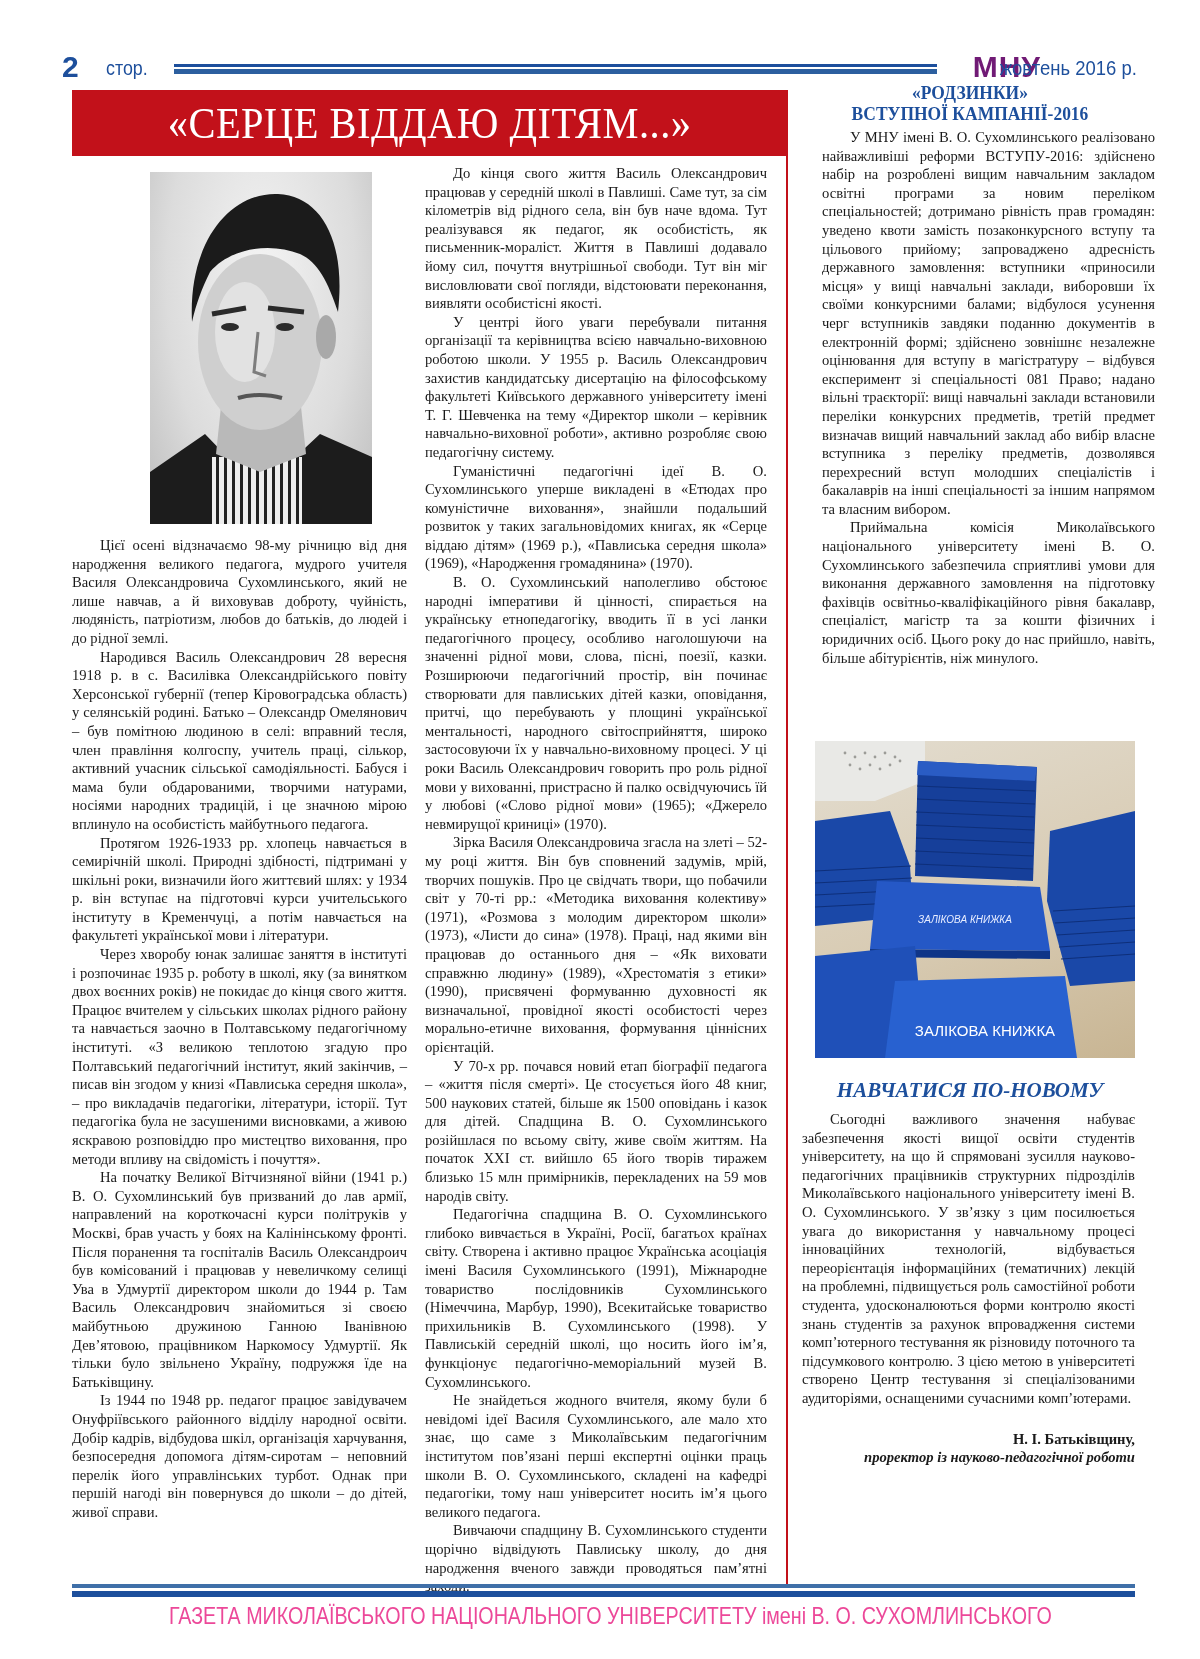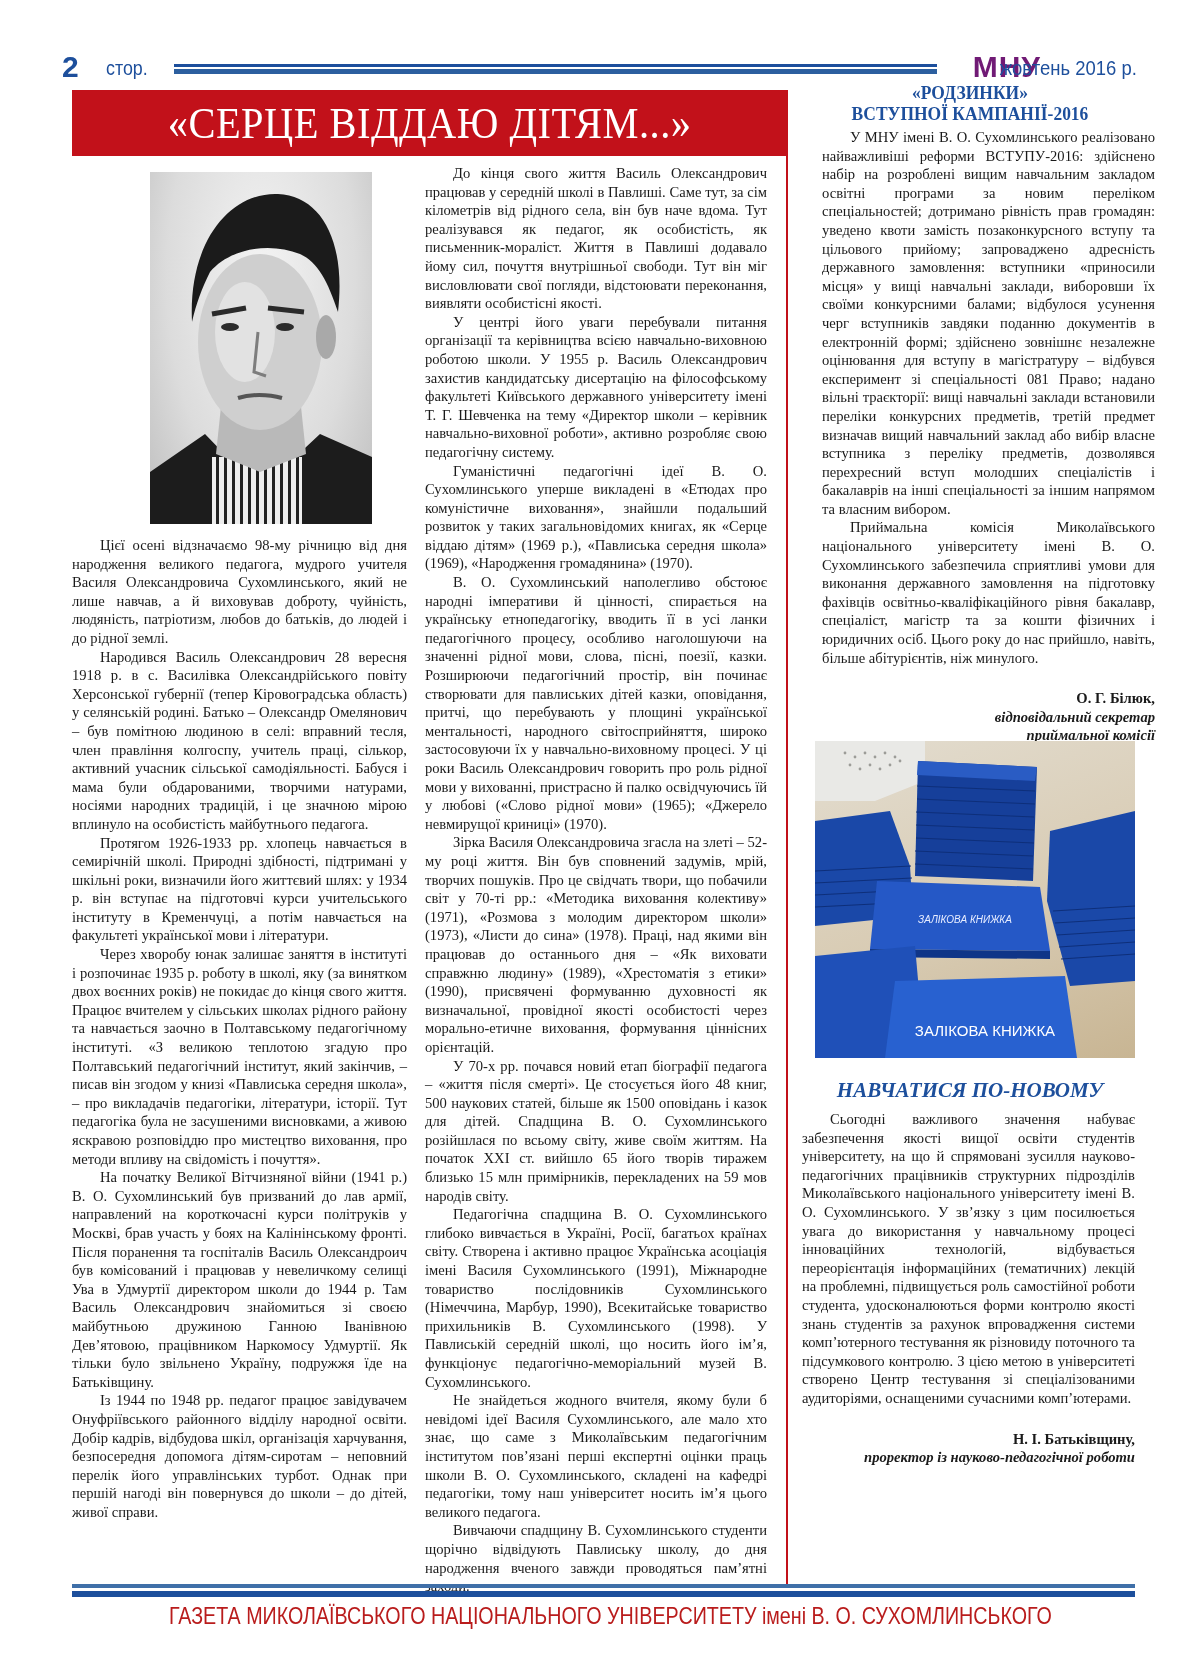--- a/index.html
+++ b/index.html
@@ -51,21 +51,21 @@
   .photo2 { position: absolute; left: 815px; top: 741px; width: 320px; height: 317px; overflow: hidden;
             background: linear-gradient(160deg, #e3ddd0 0%, #d8cbb3 55%, #c8b593 100%); }
   .photo2 svg { width: 100%; height: 100%; display: block; }
 
   .col-nav { left: 802px; top: 1110px; width: 333px; }
 
   
   .ftr-rule1 { position: absolute; left: 72px; top: 1584px; width: 1063px; height: 4px; background: #3f6fa8; }
   .ftr-rule2 { position: absolute; left: 72px; top: 1591px; width: 1063px; height: 6px; background: #1d4f9c; }
   .ftr { position: absolute; left: 72px; top: 1602px; width: 1063px; text-align: center;
-         font-family: "Liberation Sans", sans-serif; font-size: 24px; color: #b91c1c; }
+         font-family: "Liberation Sans", sans-serif; font-size: 24px; color: #ec4899; }
   .ftr span { display: inline-block; transform: scaleX(0.82); white-space: nowrap; }
 </style>
 </head>
 <body>
 
 <div class="hdr">
   <span class="pgnum">2</span>
   <span class="pglbl">стор.</span>
   <div class="hdr-rule"></div>
   <span class="brand">МНУ</span>
@@ -142,25 +142,20 @@
 <div class="rule-v"></div>
 
 <div class="sect-title rt-title">
   <div>«РОДЗИНКИ»</div>
   <div>ВСТУПНОЇ КАМПАНІЇ-2016</div>
 </div>
 
 <div class="col col-right">
   <p>У МНУ імені В. О. Сухомлинського реалізовано найважливіші реформи ВСТУПУ-2016: здійснено набір на розроблені вищим навчальним закладом освітні програми за новим переліком спеціальностей; дотримано рівність прав громадян: уведено квоти замість позаконкурсного вступу та цільового прийому; запроваджено адресність державного замовлення: вступники «приносили місця» у вищі навчальні заклади, виборовши їх своїми конкурсними балами; відбулося усунення черг вступників завдяки поданню документів в електронній формі; здійснено зовнішнє незалежне оцінювання для вступу в магістратуру – відбувся експеримент зі спеціальності 081 Право; надано вільні траєкторії: вищі навчальні заклади встановили переліки конкурсних предметів, третій предмет визначав вищий навчальний заклад або вибір власне вступника з переліку предметів, дозволявся перехресний вступ молодших спеціалістів і бакалаврів на інші спеціальності за іншим напрямом та власним вибором.</p>
   <p>Приймальна комісія Миколаївського національного університету імені В. О. Сухомлинського забезпечила сприятливі умови для виконання державного замовлення на підготовку фахівців освітньо-кваліфікаційного рівня бакалавр, спеціаліст, магістр та за кошти фізичних і юридичних осіб. Цього року до нас прийшло, навіть, більше абітурієнтів, ніж минулого.</p>
-  <div class="sign">
-    <div class="nm">О. Г. Білюк,</div>
-    <div class="role">відповідальний секретар</div>
-    <div class="role">приймальної комісії</div>
-  </div>
 </div>
 
 <div class="photo2">
   <svg viewBox="0 0 320 317" preserveAspectRatio="none">
 
     <path d="M0 0 L110 0 L110 40 L60 60 L0 60 Z" fill="#e9e9e6"></path>
     <g fill="#9c9c98">
       <circle cx="30" cy="12" r="1.4"></circle>
         <circle cx="40" cy="16" r="1.4"></circle>
         <circle cx="50" cy="12" r="1.4"></circle>

